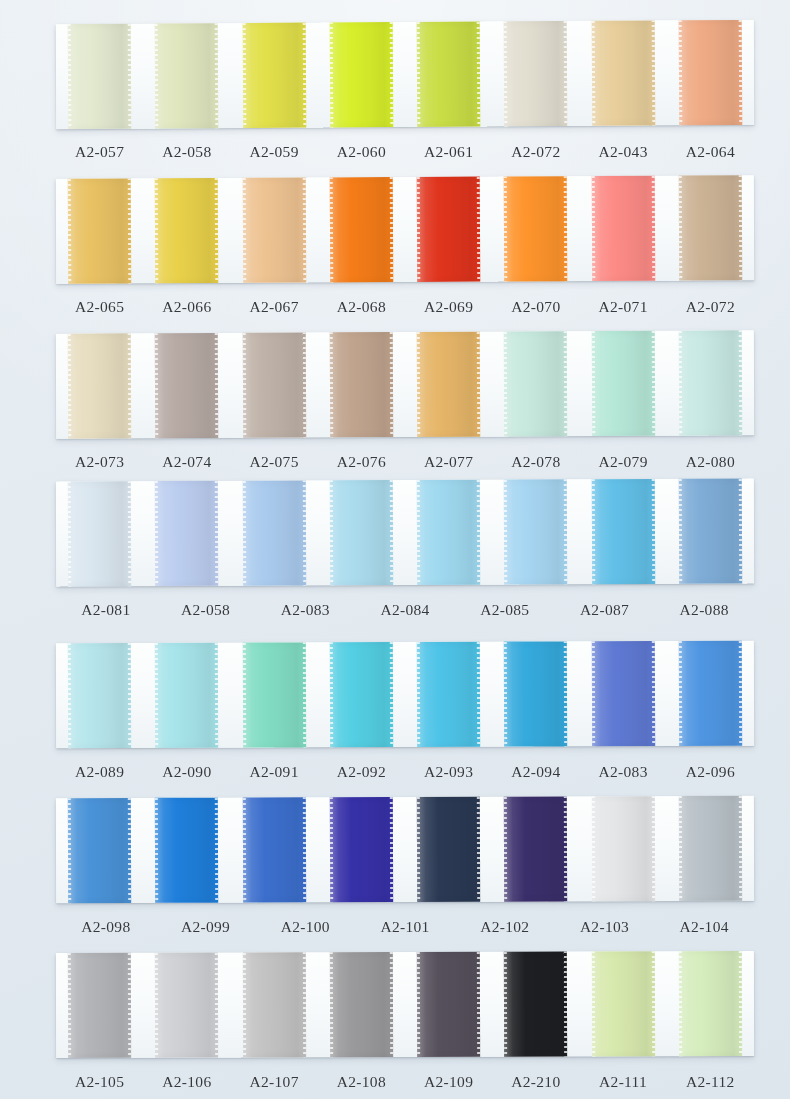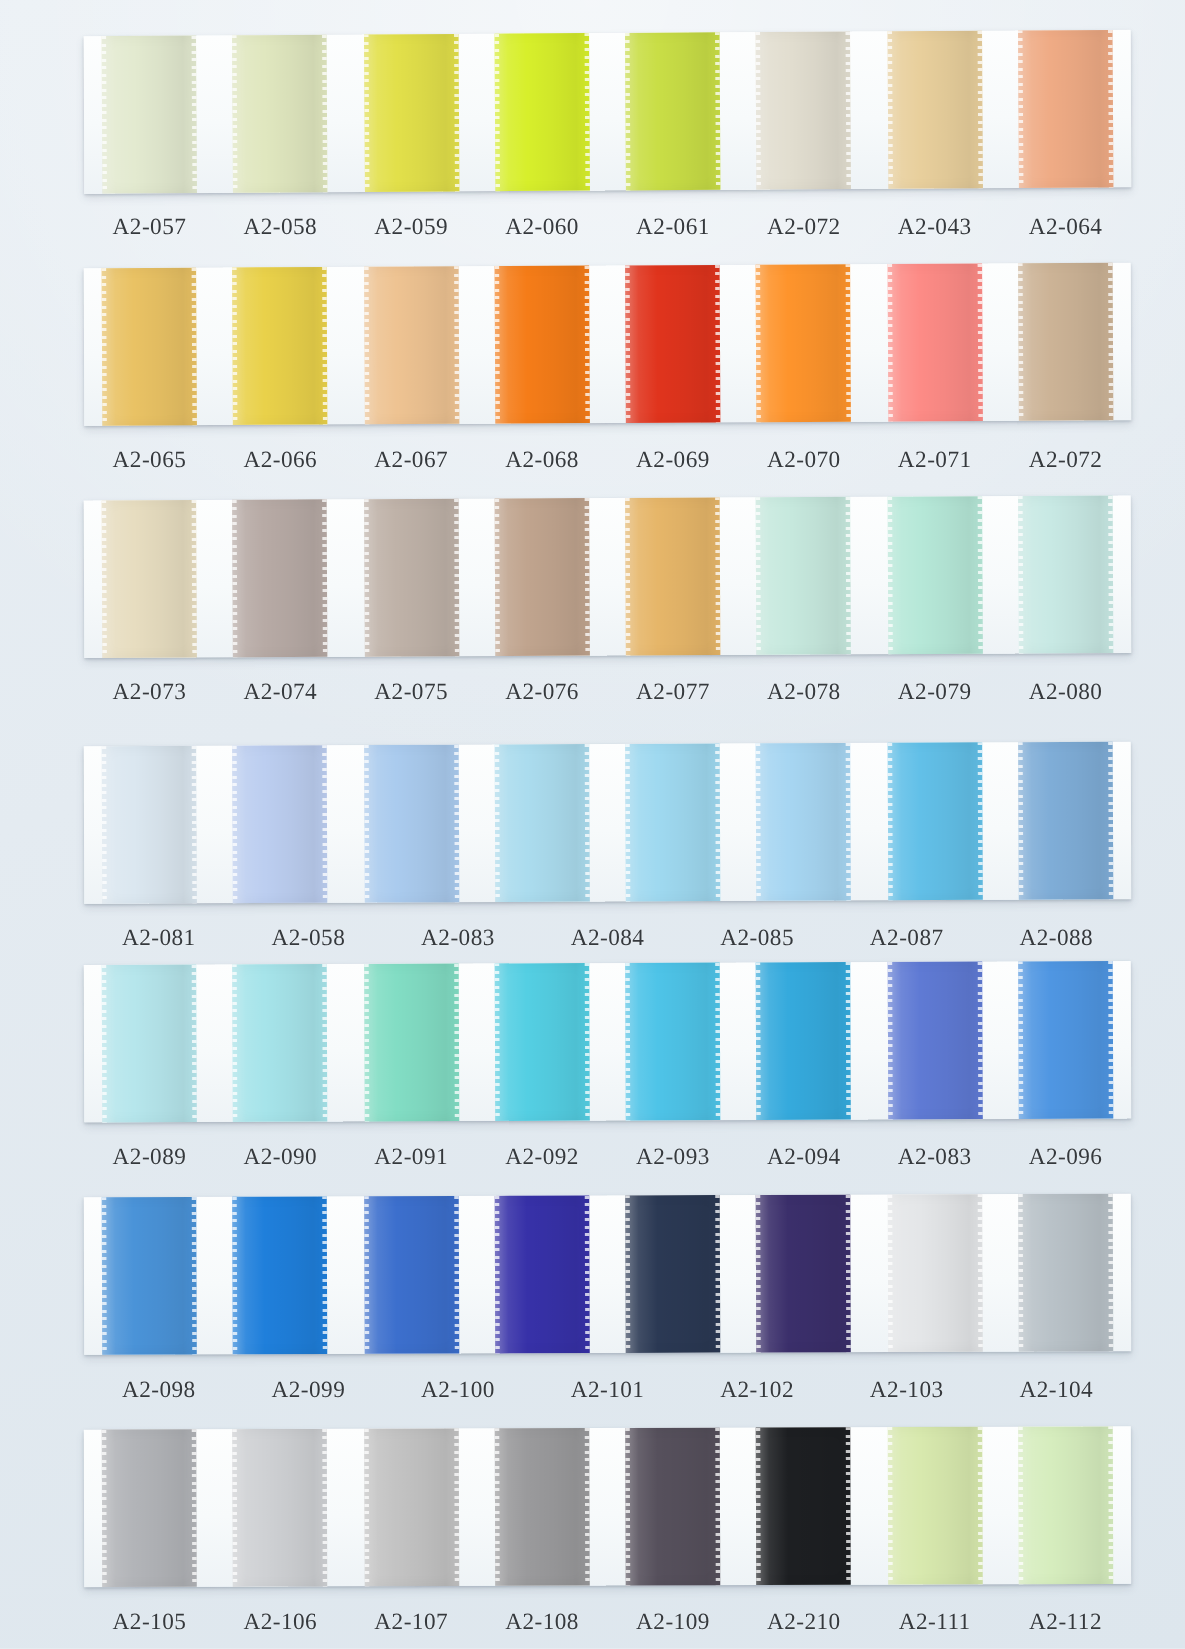--- a/index.html
+++ b/index.html
@@ -270,21 +270,21 @@
           <span class="label">A2-078</span>
         </div>
         <div class="label-cell">
           <span class="label">A2-079</span>
         </div>
         <div class="label-cell">
           <span class="label">A2-080</span>
         </div>
       </div>
     </div>
-    <div class="row" style="top: 496px;">
+    <div class="row" style="top: 480px;">
       <div class="card" style="transform: rotate(-0.25deg);"></div>
       <div class="swatches" style="transform: rotate(-0.25deg);">
         <div class="cell">
           <div class="ribbon" title="A2-081" style="background: rgb(219, 231, 240);"></div>
         </div>
         <div class="cell">
           <div class="ribbon" title="A2-082" style="background: rgb(188, 206, 240);"></div>
         </div>
         <div class="cell">
           <div class="ribbon" title="A2-083" style="background: rgb(170, 203, 238);"></div>

